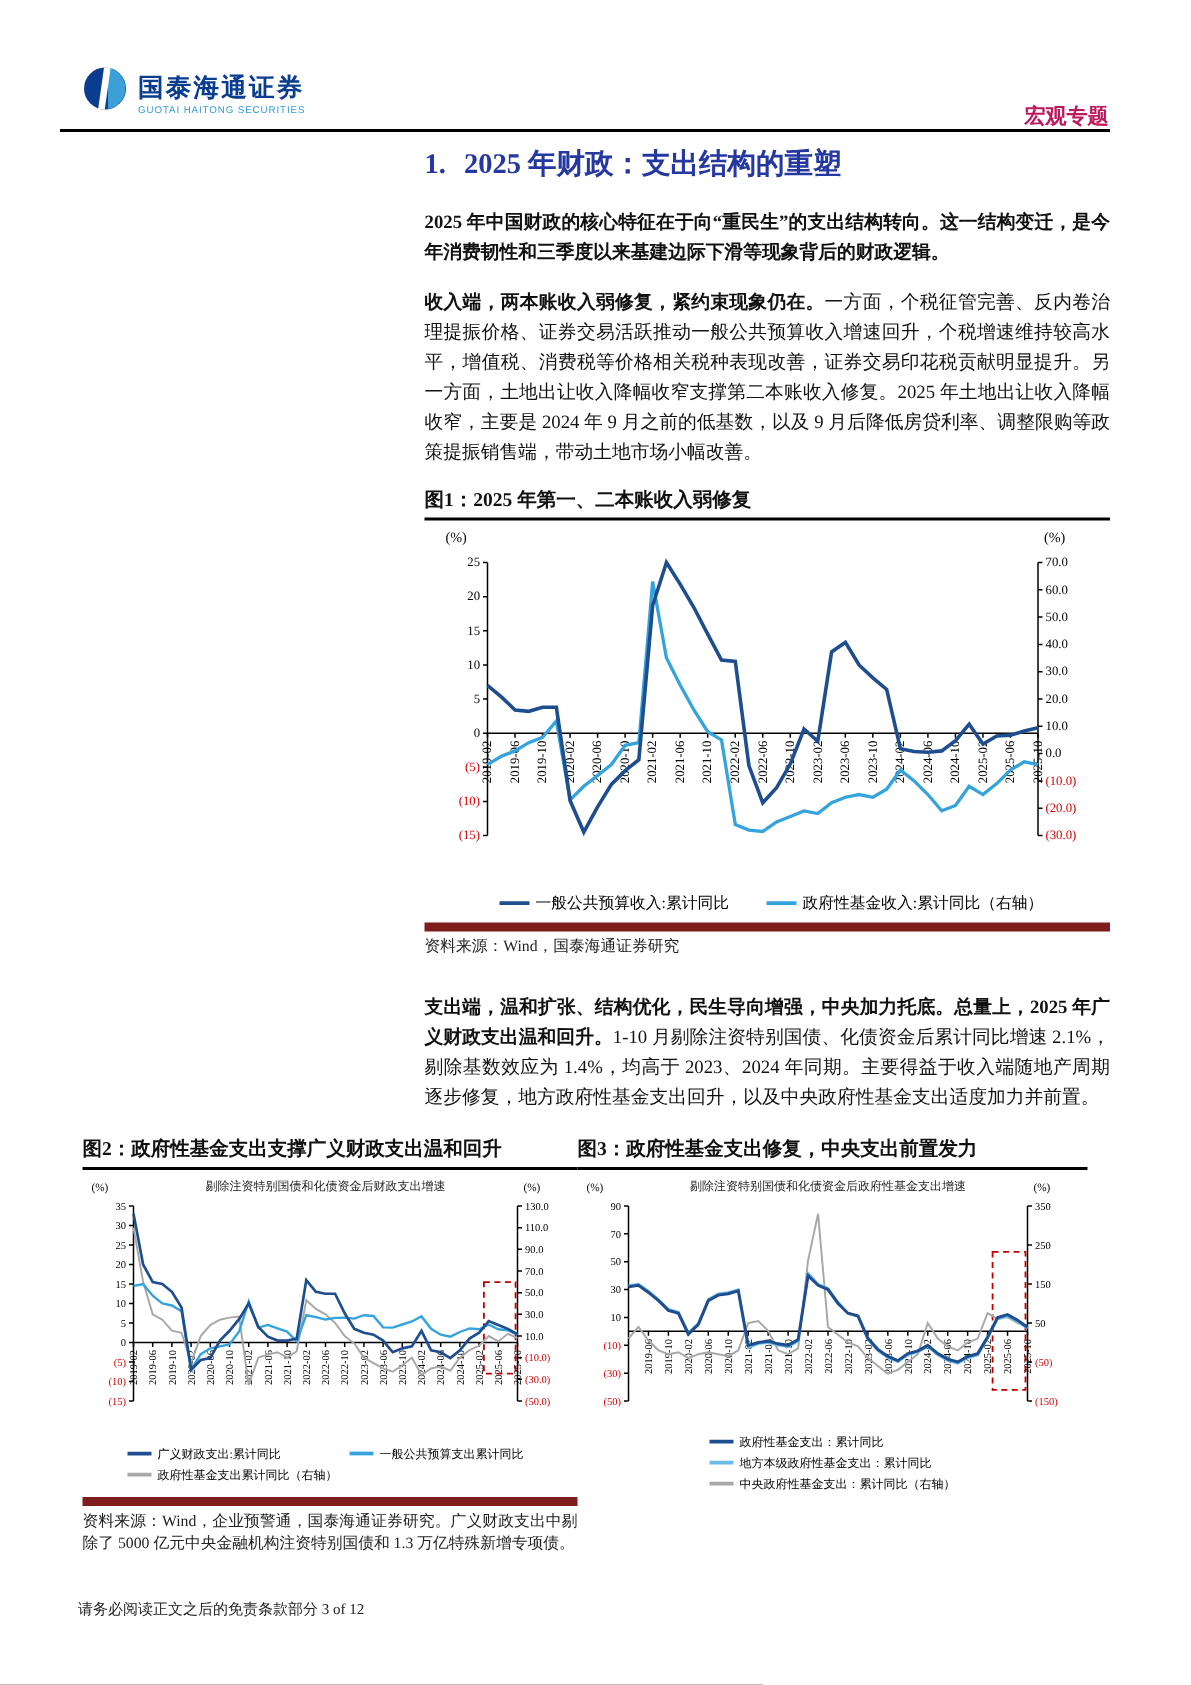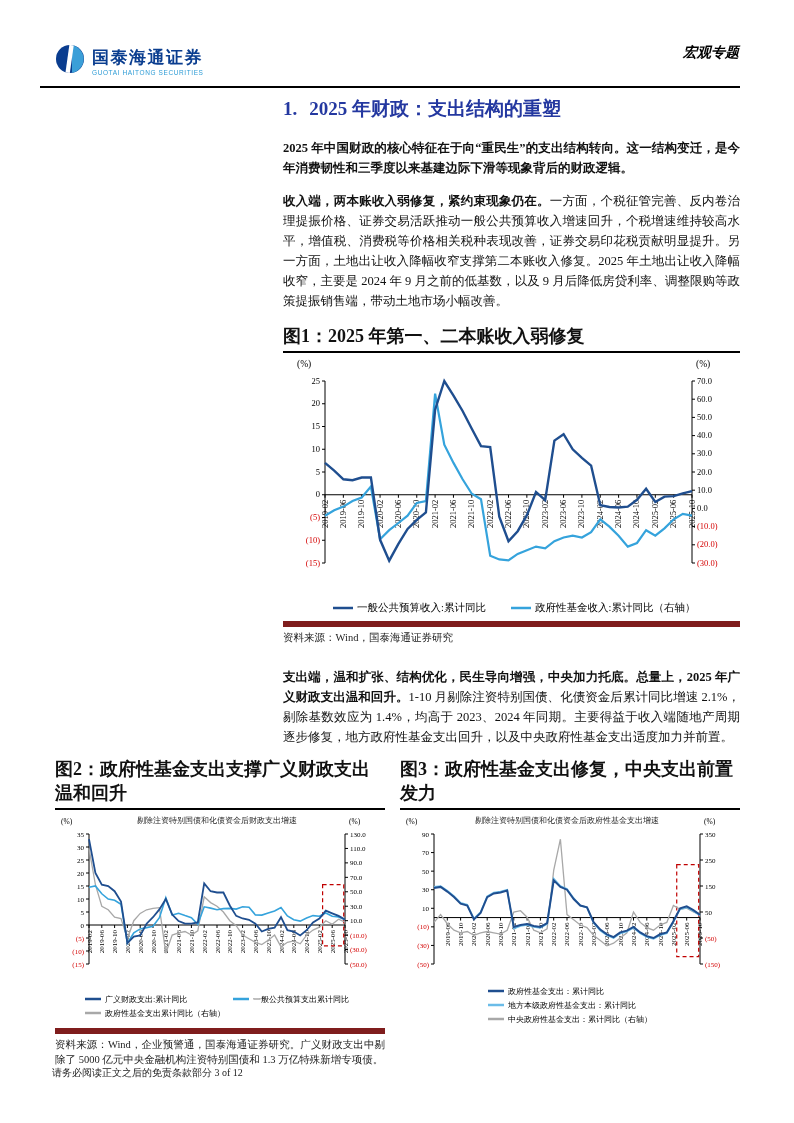--- a/index.html
+++ b/index.html
@@ -10,35 +10,35 @@
     font-family:"Liberation Serif","DejaVu Serif",serif; color:#111;
   }
   
   #header { position:absolute; left:55px; right:55px; top:44px; height:40px;
     display:flex; justify-content:space-between; align-items:flex-start; }
   #brand { display:flex; align-items:center; gap:7px; }
   #brand-text .cn { font-size:17px; font-weight:700; color:#0A3D8F; letter-spacing:1.5px;
     font-family:"Liberation Sans","DejaVu Sans",sans-serif; }
   #brand-text .en { font-size:6.5px; color:#2E9CD6; letter-spacing:0.6px;
     font-family:"Liberation Sans","DejaVu Sans",sans-serif; }
-  #doc-type { margin-top:0; font-size:14px; font-weight:700; font-style:italic; color:#000000; }
+  #doc-type { margin-top:25px; font-size:14px; font-weight:700; color:#be185d; }
   .page-rule { position:absolute; left:40px; width:700px; top:86px; border-top:2.5px solid #000; }
   
   #main { position:absolute; left:283px; top:96px; width:457px; }
   #section-title { font-size:19px; font-weight:700; color:#2438A0; margin-bottom:16px; }
   #section-title .num { margin-right:12px; }
   .para { font-size:12.5px; line-height:20px; text-align:justify; margin-bottom:13px; }
   .para .lead { font-weight:700; }
   
-  .fig-caption { font-size:18px; font-weight:700; padding-bottom:3px;
+  .fig-caption { font-size:13px; font-weight:700; padding-bottom:3px;
     border-bottom:2px solid #000; margin-bottom:2px; }
   .fig-source { font-size:10.5px; color:#222; border-top:6px solid #7f1d1d; padding-top:3px;
     line-height:15px; text-align:justify; }
   #fig1 { margin-bottom:22px; }
-  #figrow { position:absolute; left:55px; top:757px; width:685px; display:flex; gap:15px; }
+  #figrow { position:absolute; left:55px; top:757px; width:685px; display:flex; }
   #fig2 { width:330px; } #fig3 { width:340px; }
   svg.chart { display:block; }
   
   .tick { font-family:"Liberation Serif","DejaVu Serif",serif; fill:#000; }
   svg.big  .tick { font-size:8.5px; }
   svg.small .tick { font-size:7px; }
   .tick.neg { fill:#D40000; }
   .cunit { font-family:"Liberation Serif","DejaVu Serif",serif; fill:#000; }
   svg.big .cunit { font-size:9.5px; }
   svg.small .cunit { font-size:7.5px; }

